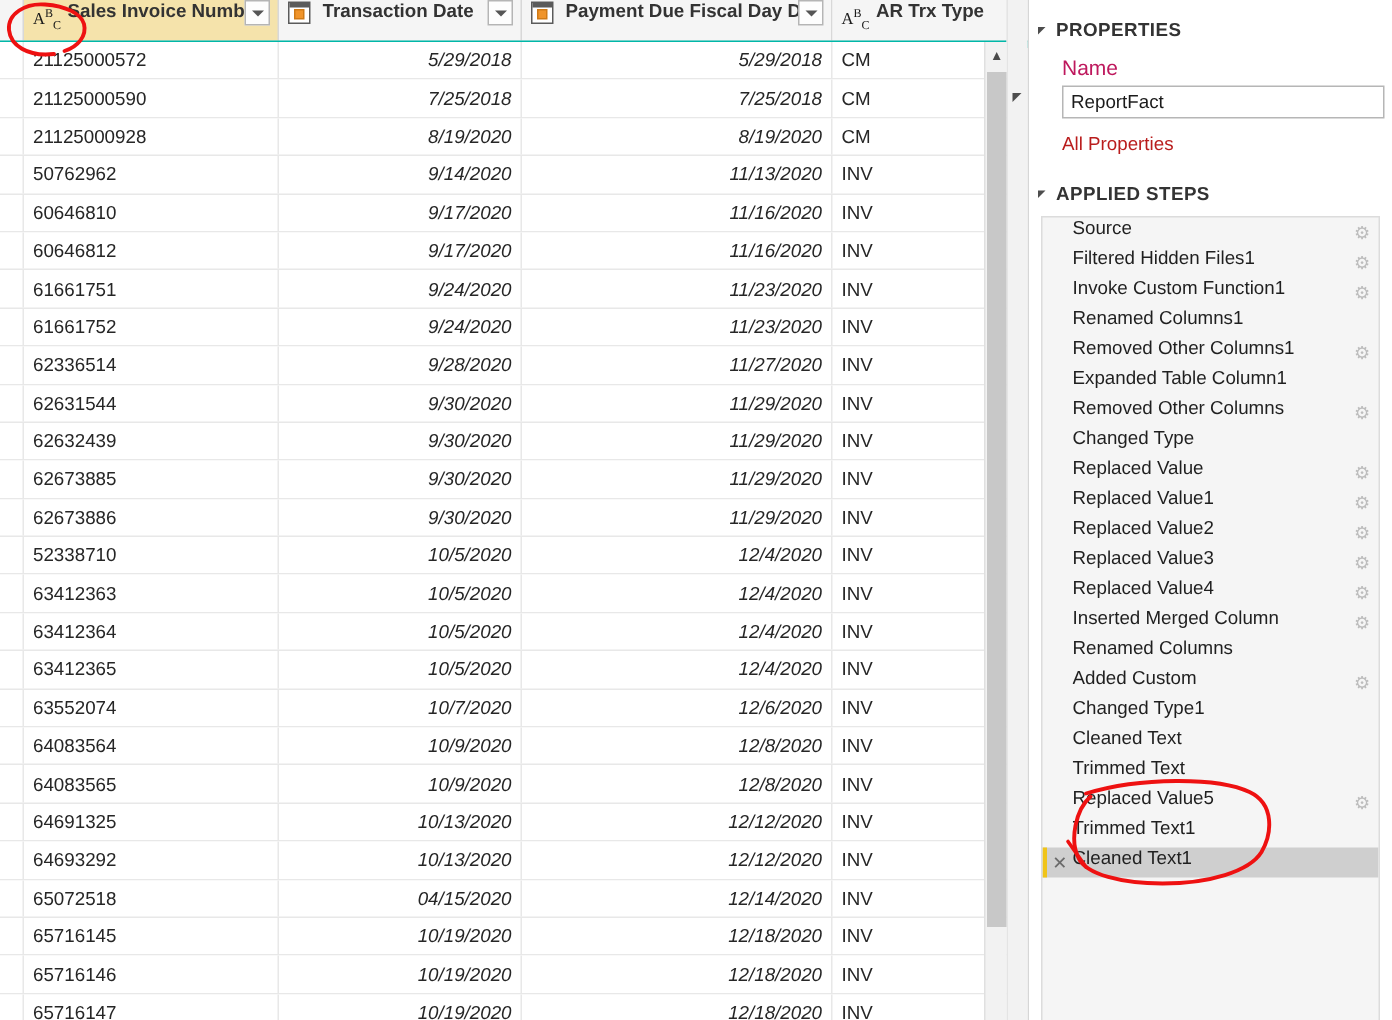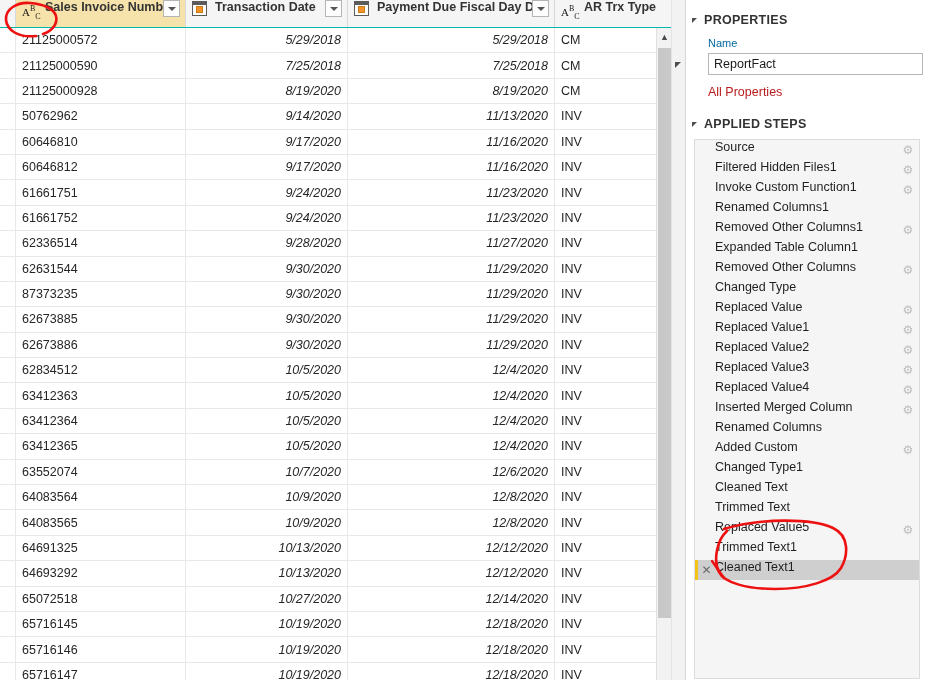--- a/index.html
+++ b/index.html
@@ -206,21 +206,21 @@
   .tri {
     width: 0; height: 0;
     margin-right: 7px;
     border-left: 5px solid #4d4d4d;
     border-bottom: 5px solid transparent;
     flex: 0 0 auto;
   }
 
   .prop-body { padding: 4px 10px 0 22px; }
   .prop-label {
-    font-size: 11px; color: #0369a1;
+    font-size: 14px; color: #be185d;
     margin: 3px 0 4px 0;
   }
   .prop-input {
     width: 215px; height: 22px;
     border: 1px solid #b6b6b6;
     background: #ffffff;
     font-size: 12.5px;
     color: #1b1b1b;
     padding: 0 5px;
     font-family: "Liberation Sans", sans-serif;
@@ -388,42 +388,42 @@
         </div>
         <div class="row">
           <div class="cell cell-c0"></div>
           <div class="cell cell-c1">62631544</div>
           <div class="cell cell-c2">9/30/2020</div>
           <div class="cell cell-c3">11/29/2020</div>
           <div class="cell cell-c4">INV</div>
         </div>
         <div class="row">
           <div class="cell cell-c0"></div>
-          <div class="cell cell-c1">87373235</div>
+          <div class="cell cell-c1">62632439</div>
           <div class="cell cell-c2">9/30/2020</div>
           <div class="cell cell-c3">11/29/2020</div>
           <div class="cell cell-c4">INV</div>
         </div>
         <div class="row">
           <div class="cell cell-c0"></div>
           <div class="cell cell-c1">62673885</div>
           <div class="cell cell-c2">9/30/2020</div>
           <div class="cell cell-c3">11/29/2020</div>
           <div class="cell cell-c4">INV</div>
         </div>
         <div class="row">
           <div class="cell cell-c0"></div>
           <div class="cell cell-c1">62673886</div>
           <div class="cell cell-c2">9/30/2020</div>
           <div class="cell cell-c3">11/29/2020</div>
           <div class="cell cell-c4">INV</div>
         </div>
         <div class="row">
           <div class="cell cell-c0"></div>
-          <div class="cell cell-c1">62834512</div>
+          <div class="cell cell-c1">52338710</div>
           <div class="cell cell-c2">10/5/2020</div>
           <div class="cell cell-c3">12/4/2020</div>
           <div class="cell cell-c4">INV</div>
         </div>
         <div class="row">
           <div class="cell cell-c0"></div>
           <div class="cell cell-c1">63412363</div>
           <div class="cell cell-c2">10/5/2020</div>
           <div class="cell cell-c3">12/4/2020</div>
           <div class="cell cell-c4">INV</div>
@@ -473,21 +473,21 @@
         <div class="row">
           <div class="cell cell-c0"></div>
           <div class="cell cell-c1">64693292</div>
           <div class="cell cell-c2">10/13/2020</div>
           <div class="cell cell-c3">12/12/2020</div>
           <div class="cell cell-c4">INV</div>
         </div>
         <div class="row">
           <div class="cell cell-c0"></div>
           <div class="cell cell-c1">65072518</div>
-          <div class="cell cell-c2">10/27/2020</div>
+          <div class="cell cell-c2">04/15/2020</div>
           <div class="cell cell-c3">12/14/2020</div>
           <div class="cell cell-c4">INV</div>
         </div>
         <div class="row">
           <div class="cell cell-c0"></div>
           <div class="cell cell-c1">65716145</div>
           <div class="cell cell-c2">10/19/2020</div>
           <div class="cell cell-c3">12/18/2020</div>
           <div class="cell cell-c4">INV</div>
         </div>

